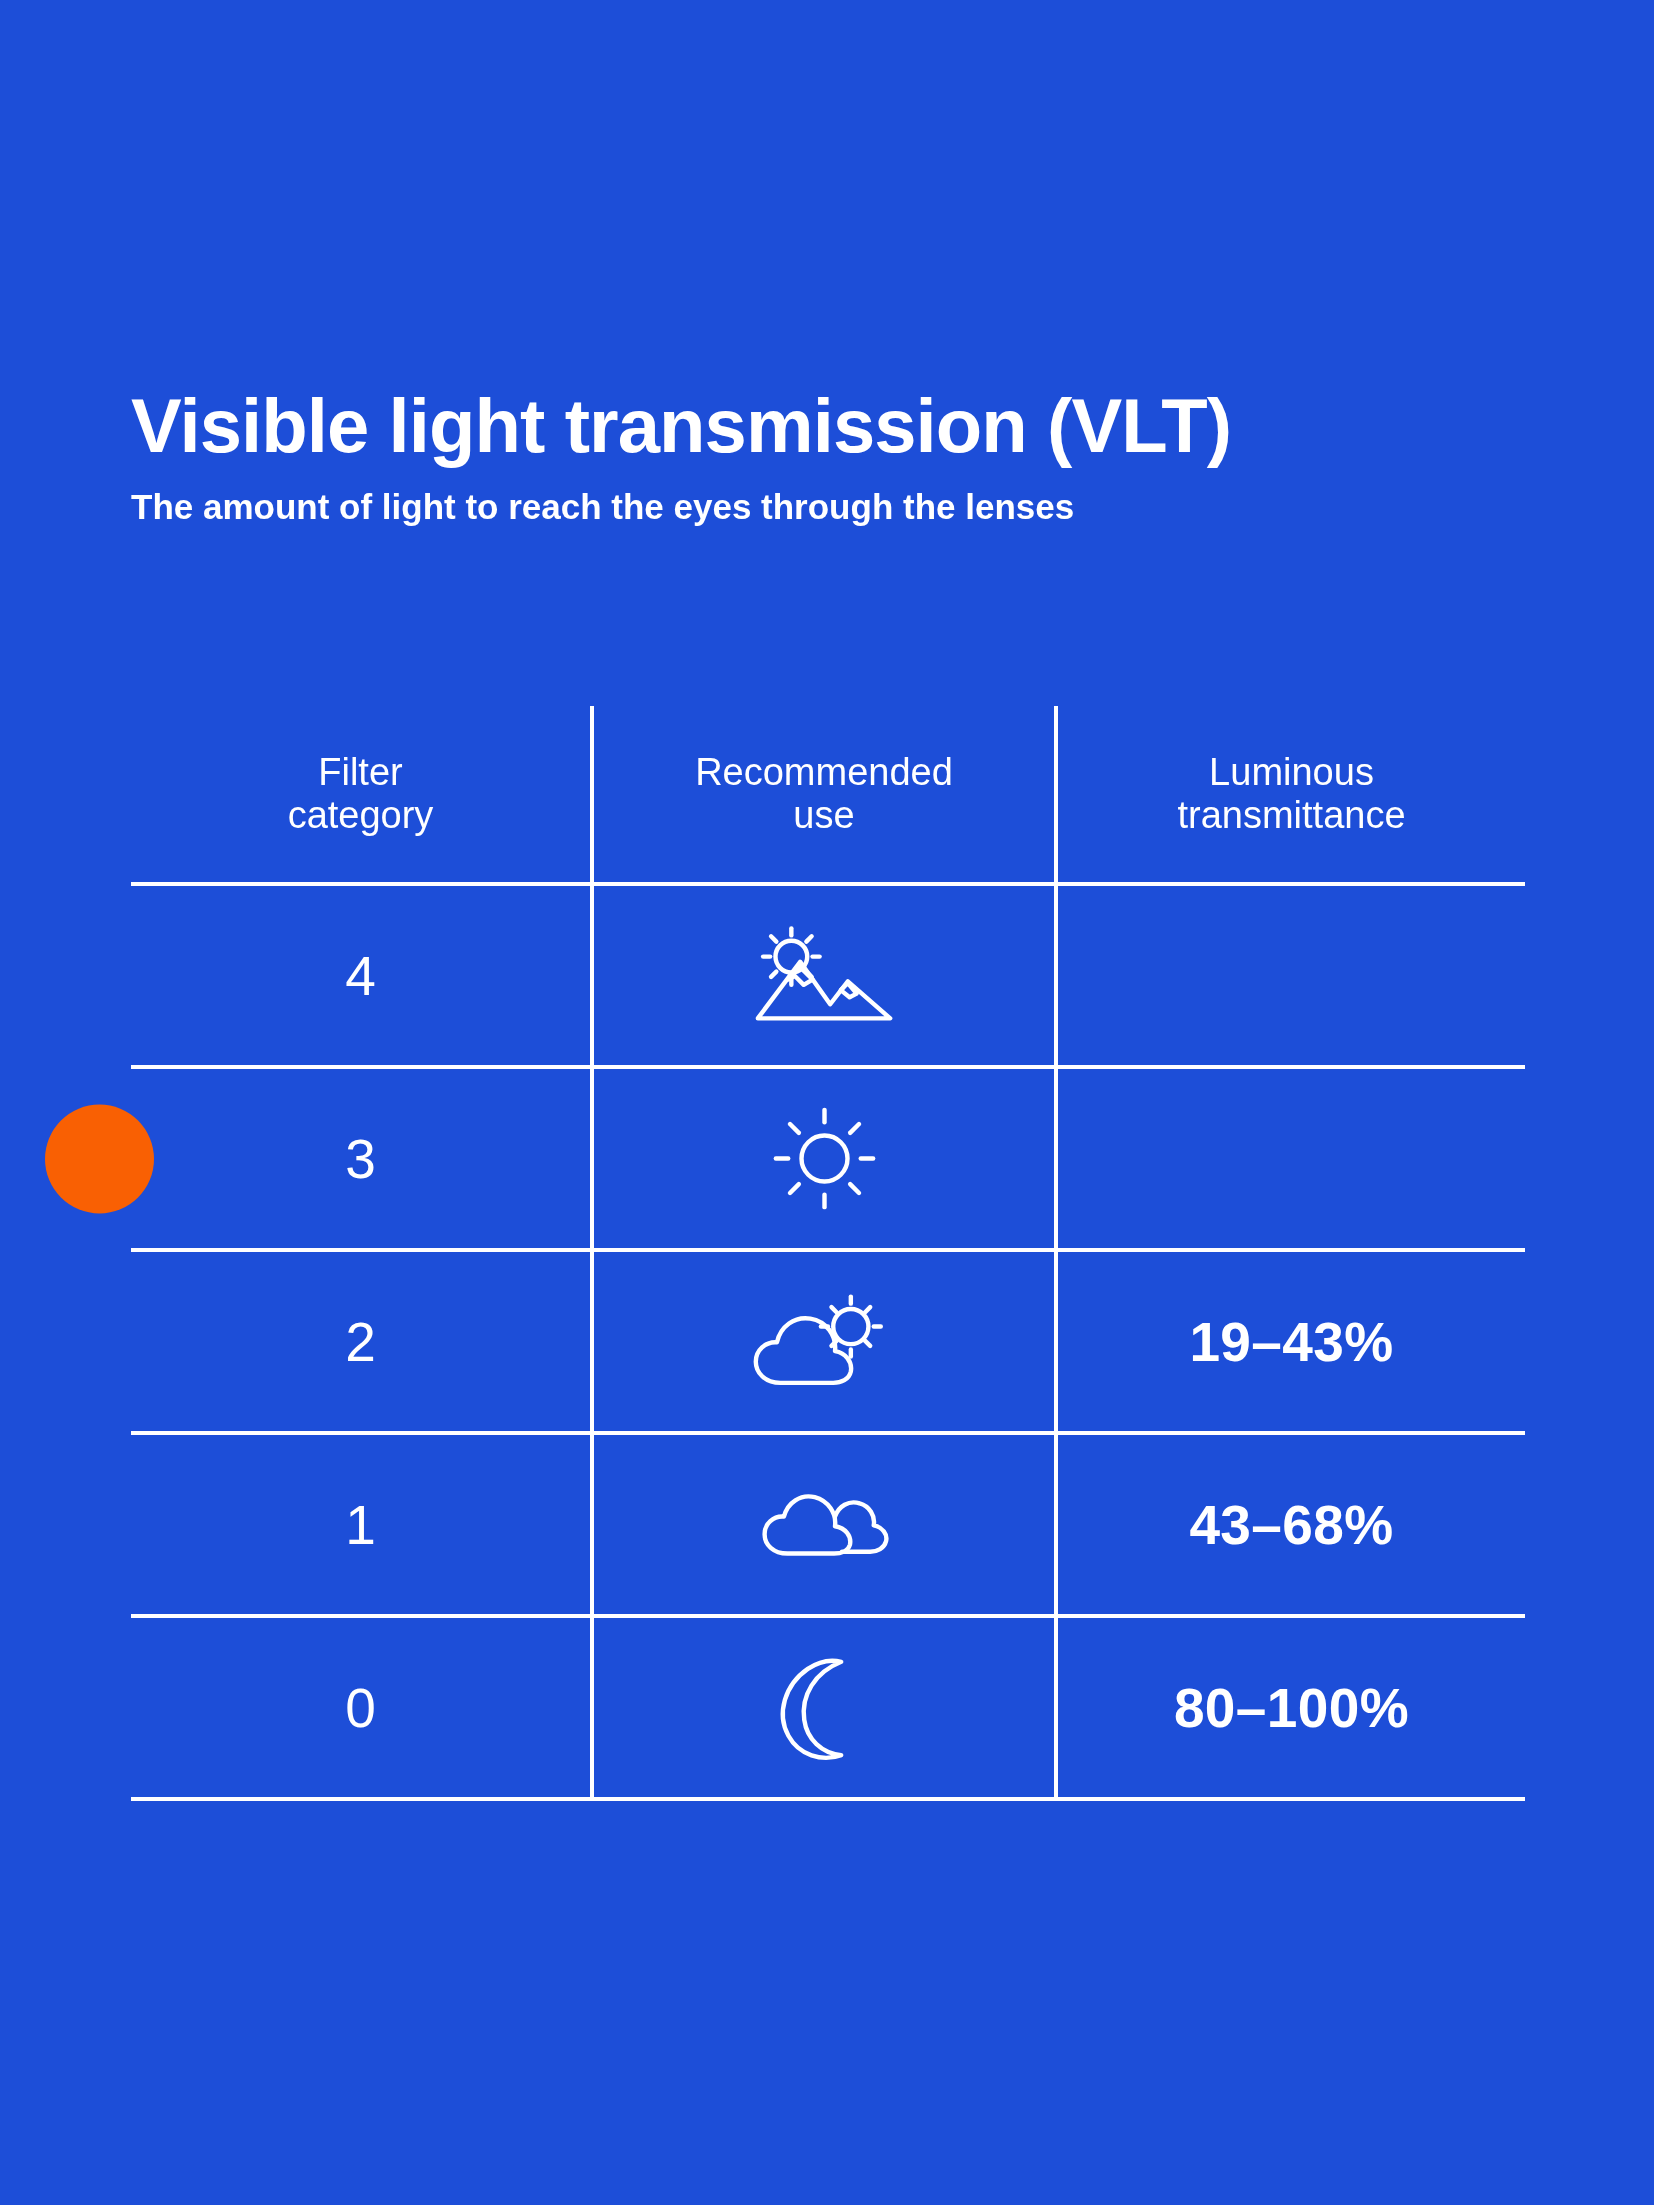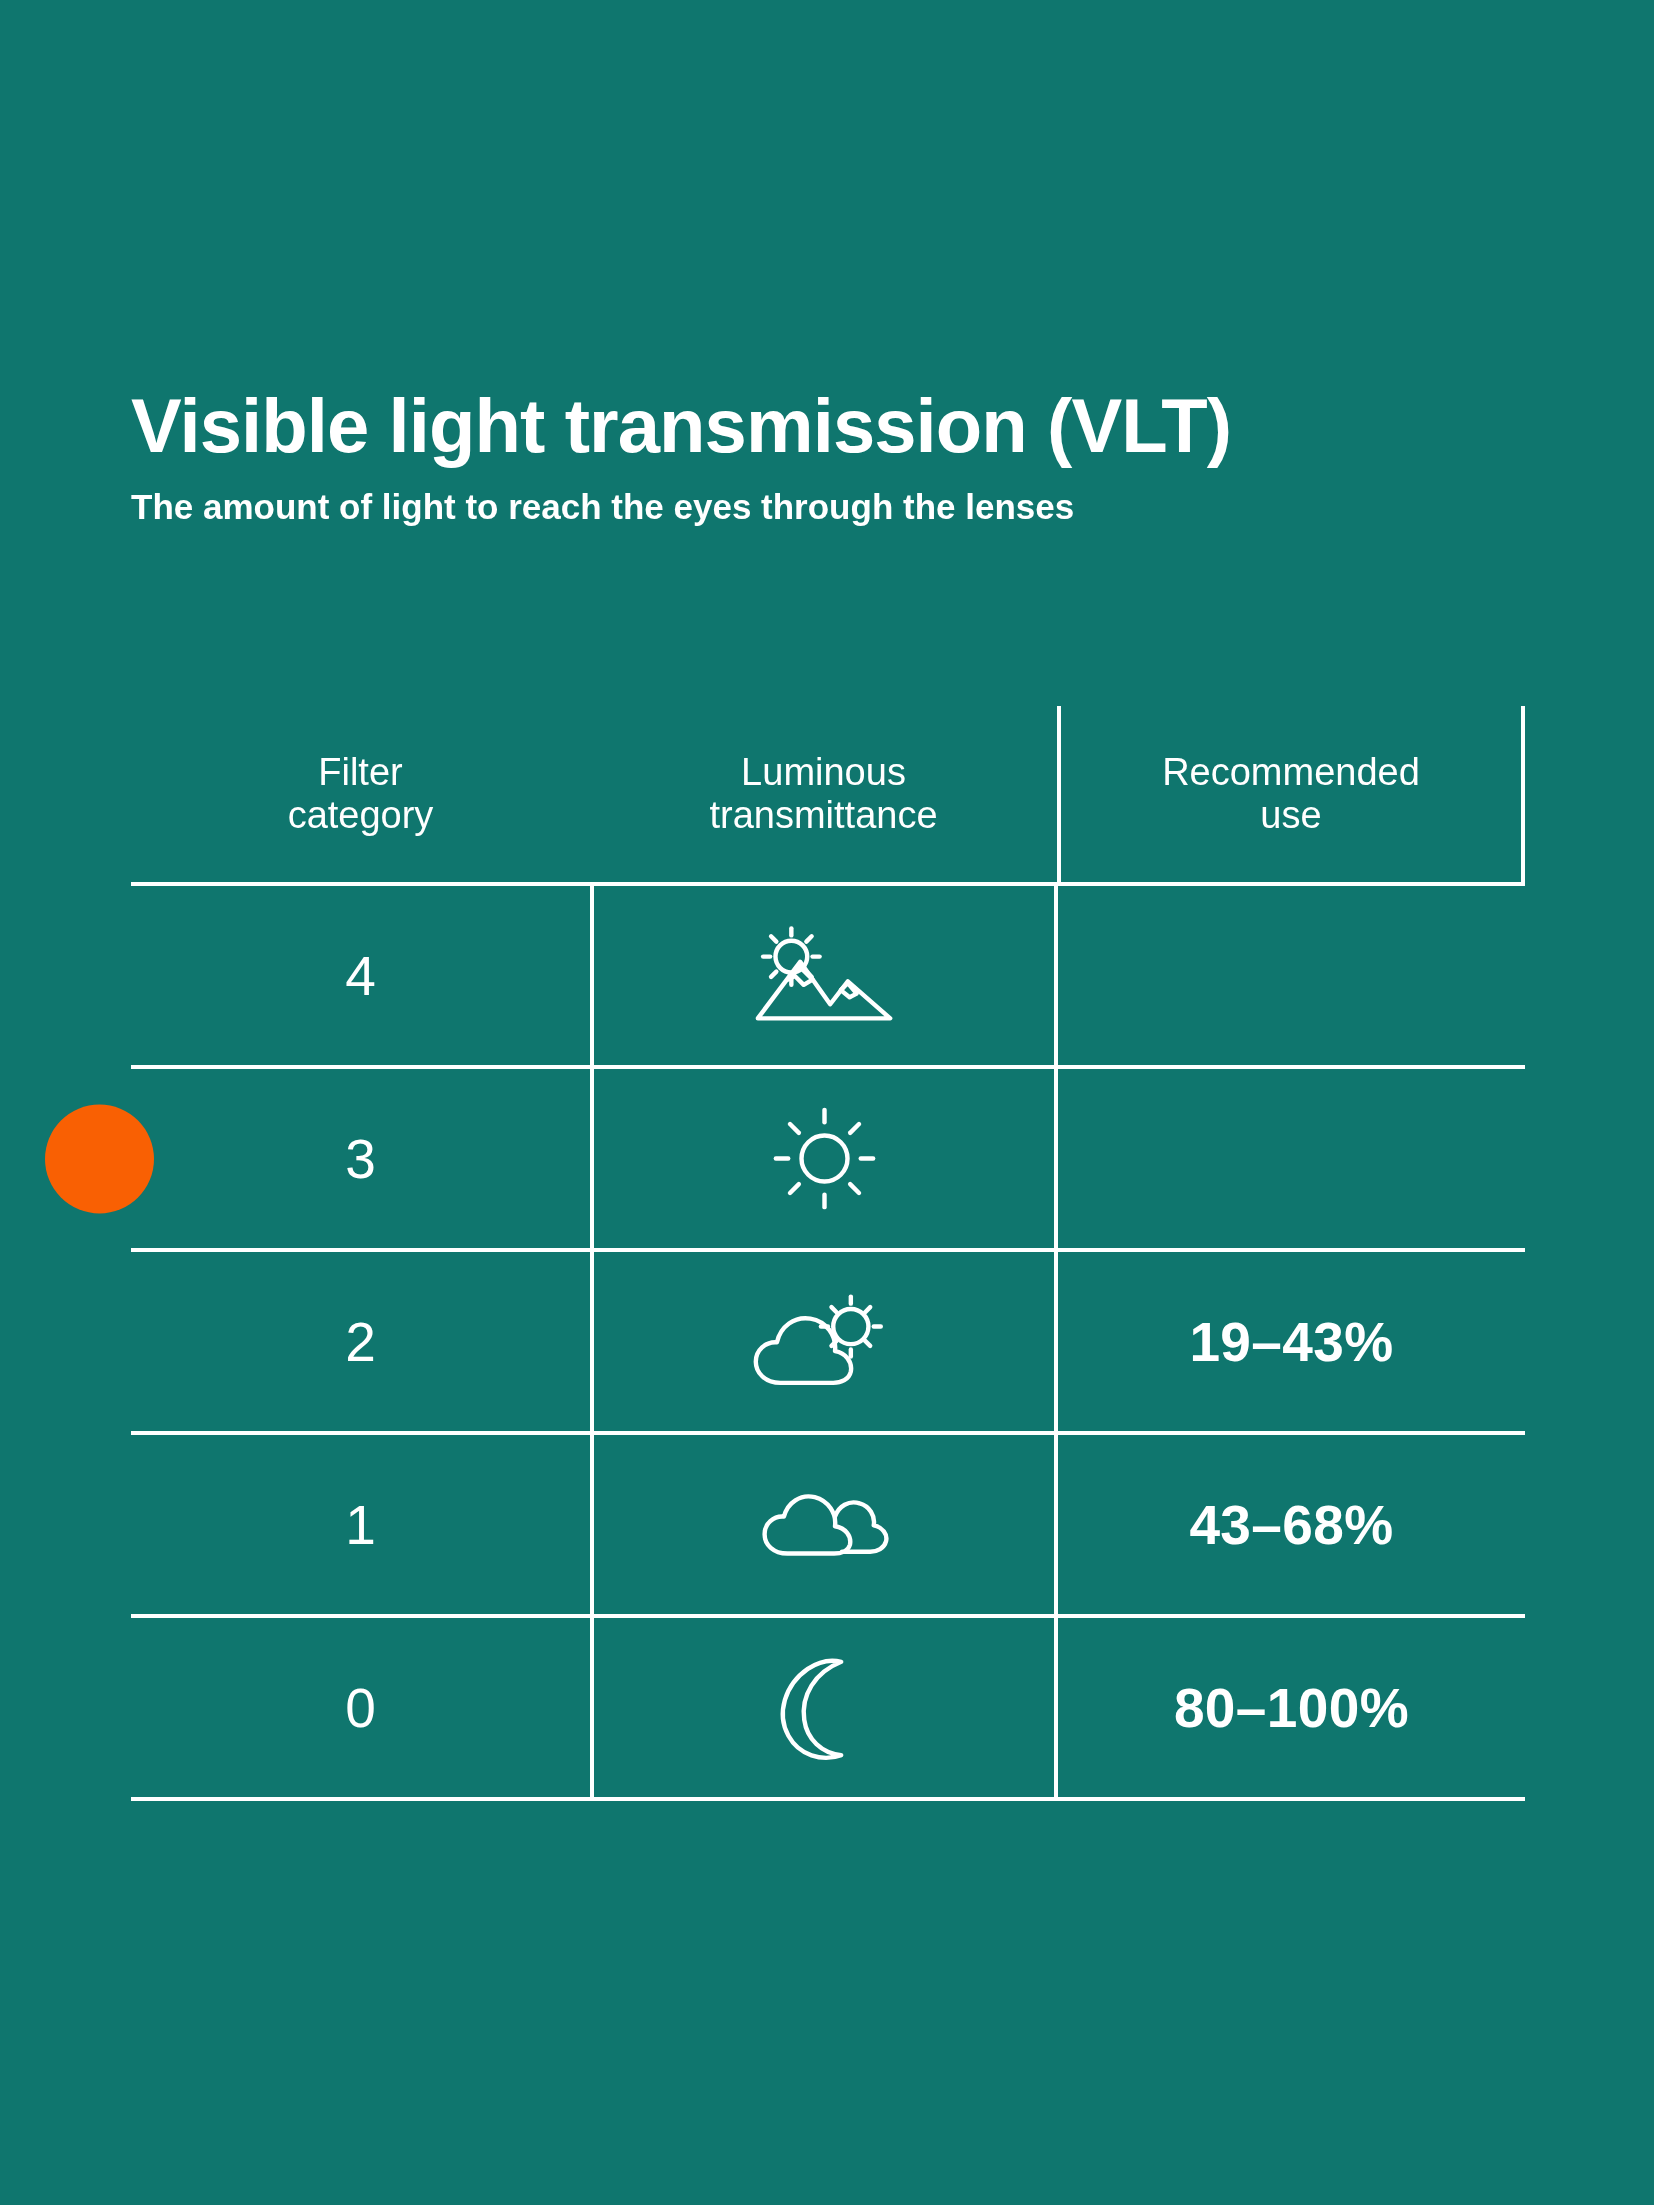--- a/index.html
+++ b/index.html
@@ -11,21 +11,21 @@
     width: 1654px;
     height: 2206px;
     font-family: "Liberation Sans", sans-serif;
     color: #ffffff;
     overflow: hidden;
     position: relative;
   }
   .page {
     position: absolute;
     inset: 0;
-    background: #0f766e;
+    background: #1d4ed8;
   }
   .header {
     position: absolute;
     left: 131px;
     top: 388px;
     width: 1412px;
   }
   .title {
     font-size: 76px;
     line-height: 1.0;
@@ -135,27 +135,27 @@
     <p class="subtitle">The amount of light to reach the eyes through the lenses</p>
   </div>
 
   <div class="table">
 
     <div class="table-row head-row">
       <div class="cell col-cat">
         <span class="head-text">Filter
 category</span>
       </div>
+      <div class="cell col-use">
+        <span class="head-text">Recommended
+use</span>
+      </div>
       <div class="cell col-trans">
         <span class="head-text">Luminous
 transmittance</span>
-      </div>
-      <div class="cell col-use">
-        <span class="head-text">Recommended
-use</span>
       </div>
     </div>
 
     <div class="table-row body-row">
       <div class="cell col-cat">
         <span class="cat-value">4</span>
       </div>
       <div class="cell col-use">
         <span class="icon-wrap">
           <svg width="150" height="106" viewBox="0 0 170 120" fill="none" stroke="#ffffff" stroke-width="5" stroke-linecap="round" stroke-linejoin="round">

